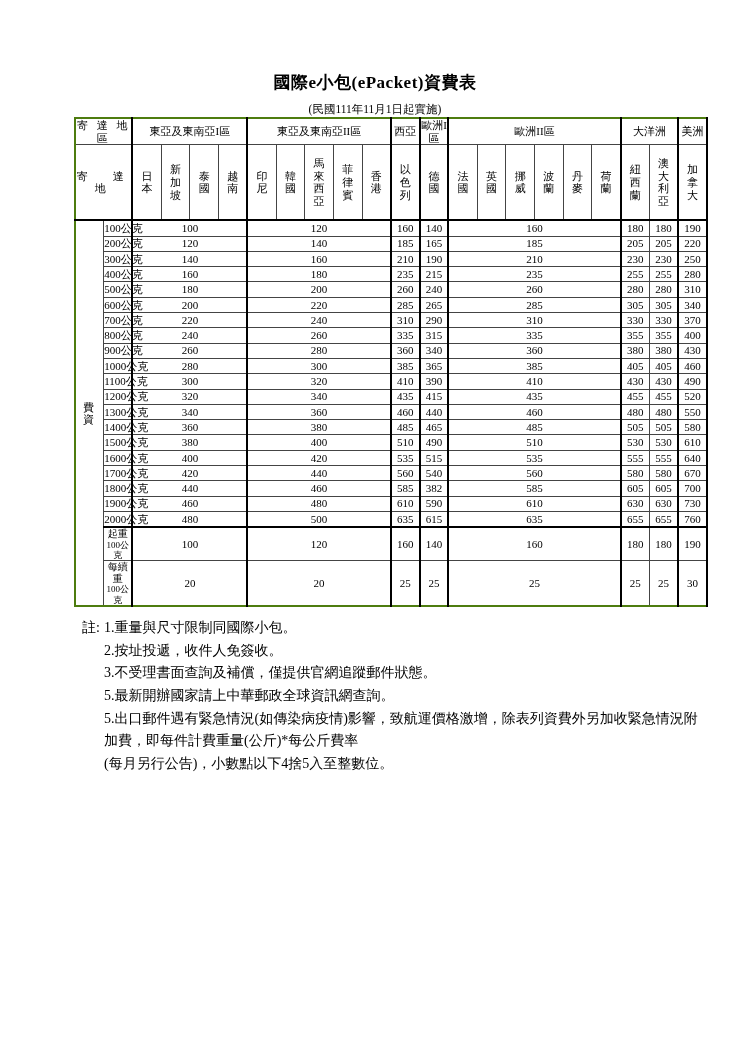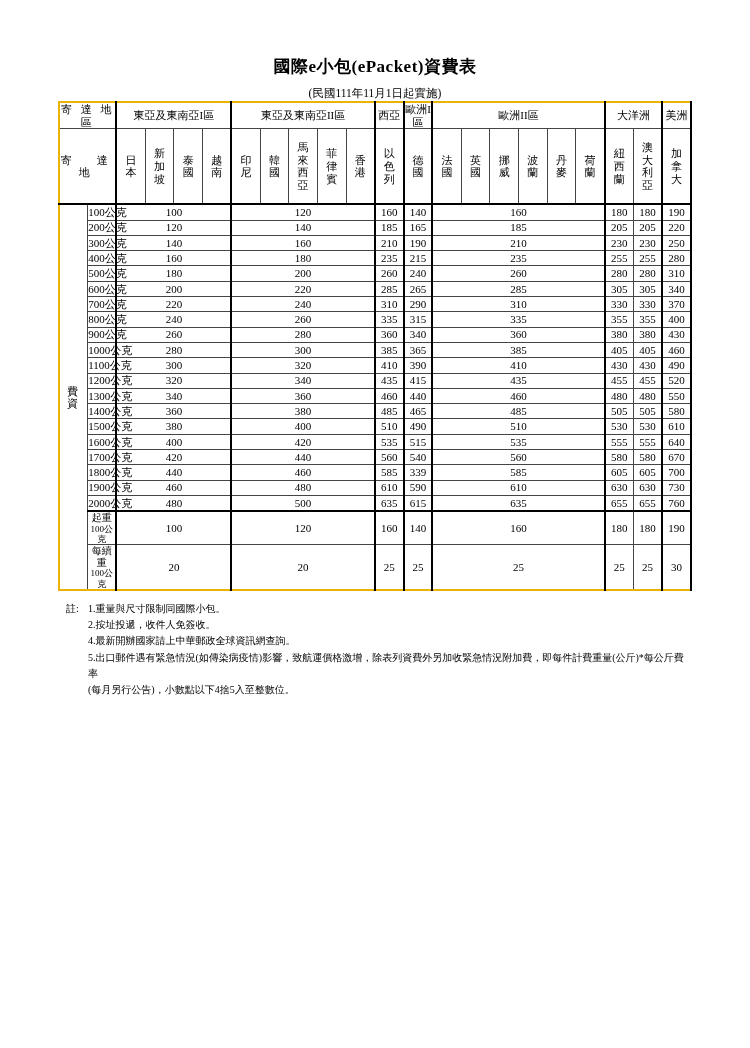--- a/index.html
+++ b/index.html
@@ -11,21 +11,21 @@
     width: 750px;
     height: 1048px;
     font-family: "Liberation Serif", "DejaVu Serif", serif;
     color: #000;
     position: relative;
   }
   .page {
     width: 750px;
     height: 1048px;
     box-sizing: border-box;
-    padding: 0;
+    padding: 16px;
     position: relative;
   }
   .title-block {
     text-align: center;
     padding-top: 55px;
   }
   .doc-title {
     font-size: 17px;
     font-weight: bold;
     letter-spacing: 0.5px;
@@ -40,21 +40,21 @@
     font-size: 10.5px;
     margin: 10px 58px 2px 0;
   }
 
   
   .rate-table {
     border-collapse: collapse;
     table-layout: fixed;
     margin: 0 0 0 58px;
     width: 634px;
-    border: 2px solid #eab308;
+    border: 2px solid #4d7c0f;
   }
   .rate-table td, .rate-table th {
     border: 1px solid #444;
     text-align: center;
     vertical-align: middle;
     font-weight: normal;
     padding: 0;
     font-size: 11px;
     line-height: 1.15;
   }
@@ -114,21 +114,21 @@
   .special-label .sm { font-size: 9px; display:block; }
   .special-label .bg { font-size: 10px; display:block; }
   .special-val {
     font-size: 12px;
     height: 26px;
   }
 
   
   .notes {
     margin: 10px 0 0 66px;
-    font-size: 10px;
+    font-size: 14px;
     line-height: 1.62;
     width: 620px;
   }
   .note-row {
     display: block;
     white-space: nowrap;
   }
   .note-head {
     display: inline-block;
     width: 22px;
@@ -444,21 +444,21 @@
           <td class="val zsep-l zsep-r" colspan="6">560</td>
           <td class="val zsep-l">580</td>
           <td class="val zsep-r">580</td>
           <td class="val zsep-l zsep-r">670</td>
         </tr>
         <tr>
           <td class="wlabel" style="width: 52px;">1800公克</td>
           <td class="val zsep-l zsep-r" colspan="4">440</td>
           <td class="val zsep-l zsep-r" colspan="5">460</td>
           <td class="val zsep-l zsep-r">585</td>
-          <td class="val zsep-l zsep-r">339</td>
+          <td class="val zsep-l zsep-r">382</td>
           <td class="val zsep-l zsep-r" colspan="6">585</td>
           <td class="val zsep-l">605</td>
           <td class="val zsep-r">605</td>
           <td class="val zsep-l zsep-r">700</td>
         </tr>
         <tr>
           <td class="wlabel" style="width: 52px; text-align: right;">1900公克</td>
           <td class="val zsep-l zsep-r" colspan="4">460</td>
           <td class="val zsep-l zsep-r" colspan="5">480</td>
           <td class="val zsep-l zsep-r">610</td>
@@ -506,17 +506,18 @@
           <td class="special-val zsep-l">25</td>
           <td class="special-val zsep-r">25</td>
           <td class="special-val zsep-l zsep-r">30</td>
         </tr>
       </tbody>
   </table>
 
   <div class="notes" id="notes-block">
       <div class="note-row"><span class="note-head">註:</span><span>1.重量與尺寸限制同國際小包。</span></div>
       <div class="note-indent"><span>2.按址投遞，收件人免簽收。</span></div>
-      <div class="note-indent"><span>4.最新開辦國家請上中華郵政全球資訊網查詢。</span></div>
+      <div class="note-indent"><span>3.不受理書面查詢及補償，僅提供官網追蹤郵件狀態。</span></div>
+      <div class="note-indent"><span>5.最新開辦國家請上中華郵政全球資訊網查詢。</span></div>
       <div class="note-wrap"><span>5.出口郵件遇有緊急情況(如傳染病疫情)影響，致航運價格激增，除表列資費外另加收緊急情況附加費，即每件計費重量(公斤)*每公斤費率</span><div>(每月另行公告)，小數點以下4捨5入至整數位。</div></div>
     </div>
 
 </div>
 
 </body></html>

